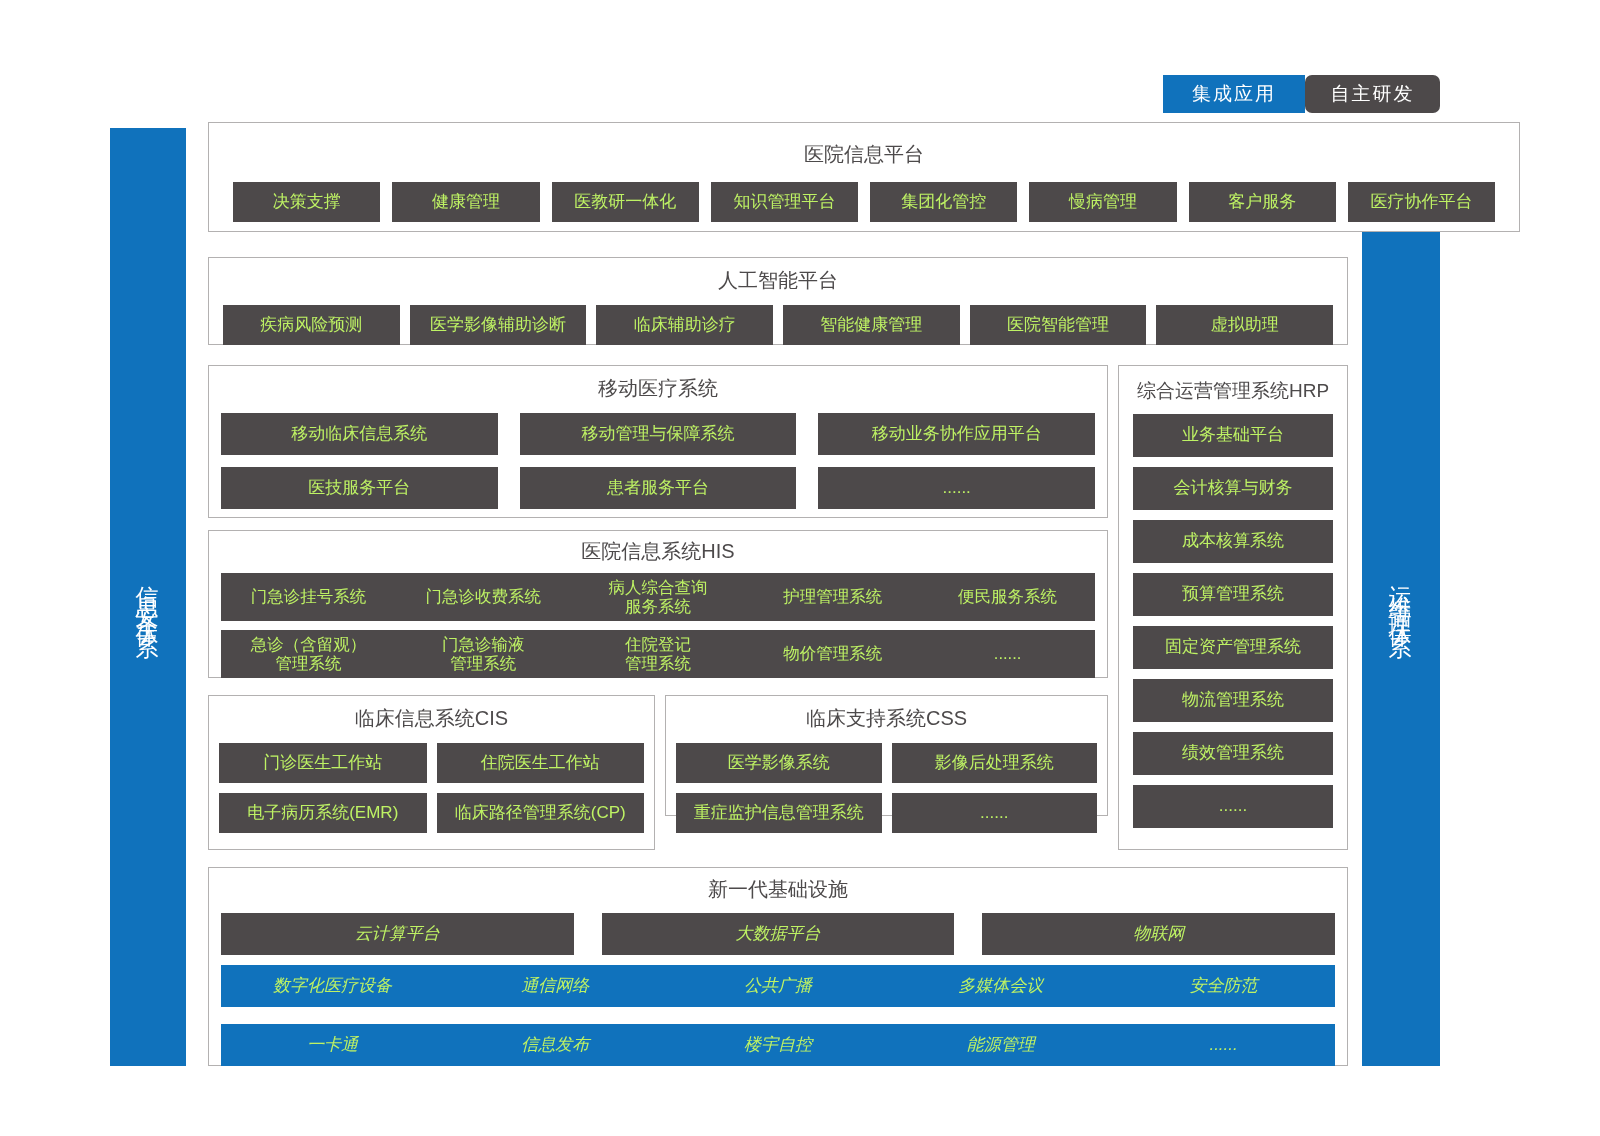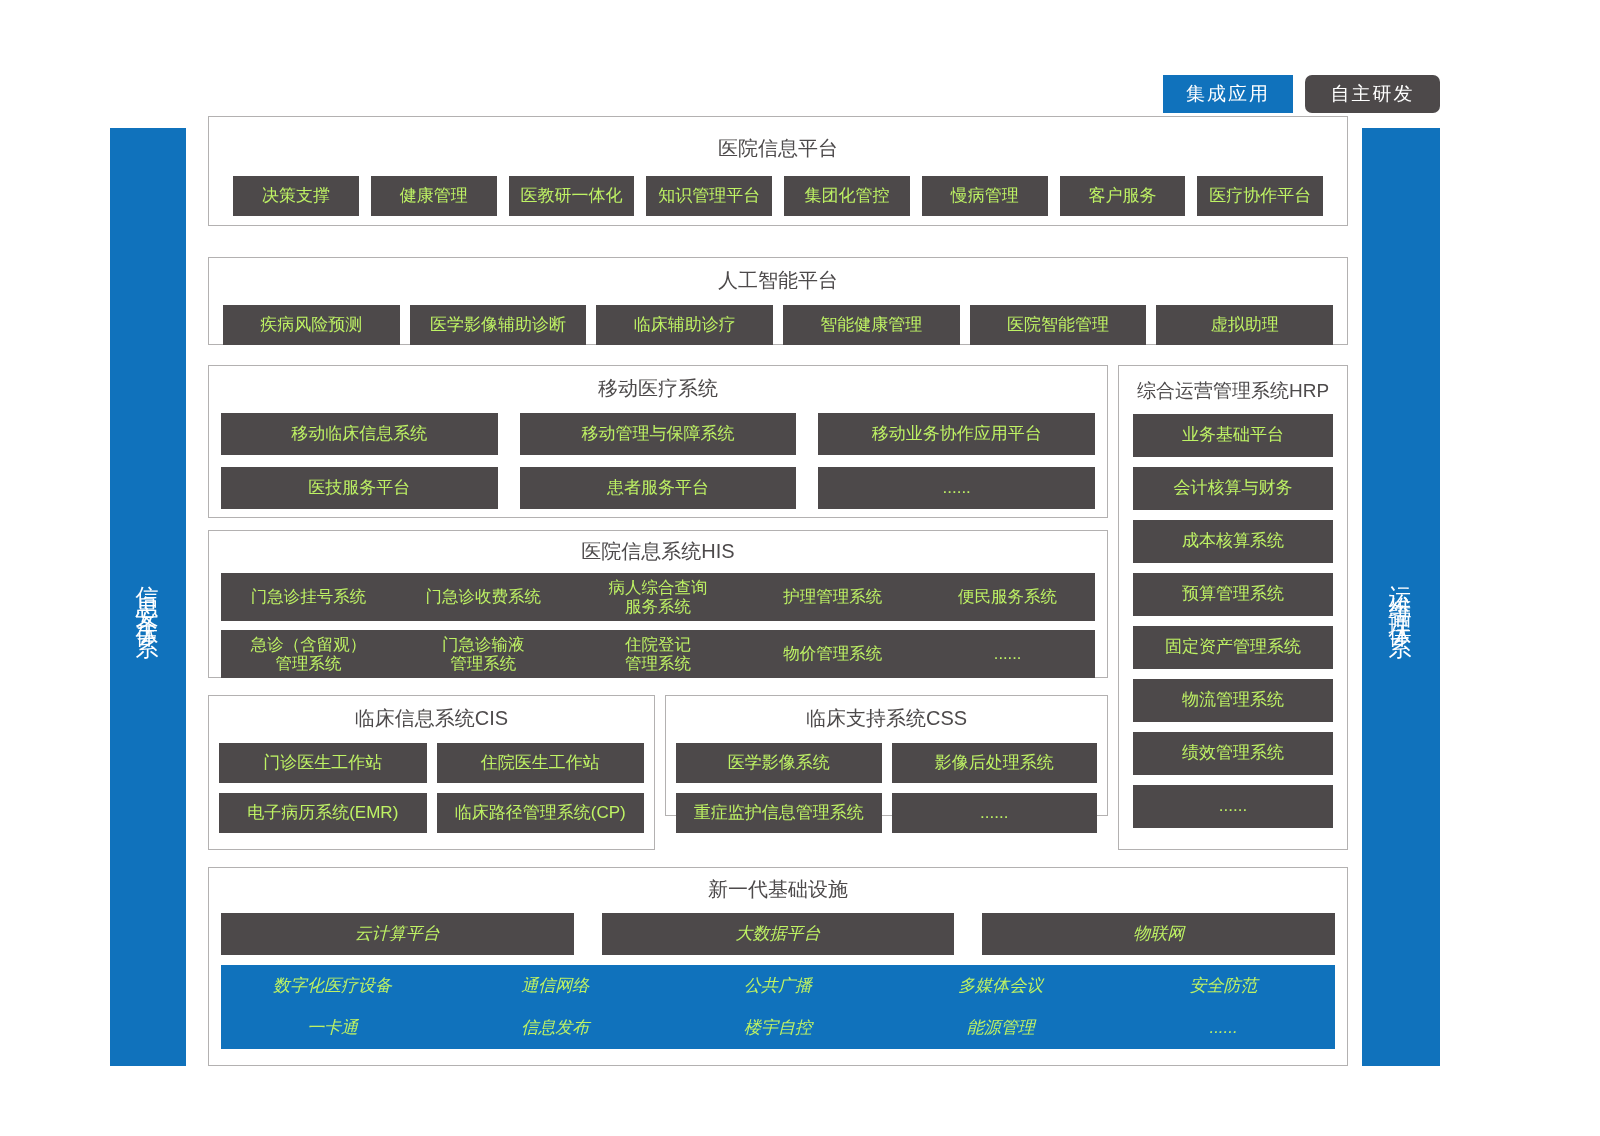--- a/index.html
+++ b/index.html
@@ -36,21 +36,21 @@
   .row{display:flex;flex:0 0 auto;}
   .box{
     background:var(--dark);color:#bef264;
     display:flex;align-items:center;justify-content:center;
     text-align:center;font-size:17px;line-height:1.18;
     white-space:pre-line;flex:1 1 0;
   }
   .box.blue{background:var(--blue);}
 
   
-  .sec-hip  {left:208px;top:116px;width:1140px;height:110px;}
+  .sec-hip  {left:208px;top:122px;width:1312px;height:110px;}
   .sec-hip  .sec-title{padding:18px 0 14px;}
   .sec-hip  .row{gap:12px;padding:0 24px;}
   .sec-hip  .box{height:40px;}
 
   .sec-ai   {left:208px;top:257px;width:1140px;height:88px;}
   .sec-ai   .sec-title{padding:9px 0 11px;}
   .sec-ai   .row{gap:10px;padding:0 14px;}
   .sec-ai   .box{height:40px;}
 
   .sec-mobile{left:208px;top:365px;width:900px;height:153px;}
@@ -70,26 +70,26 @@
 
   .sec-cis  {left:208px;top:695px;width:447px;height:155px;}
   .sec-css  {left:665px;top:695px;width:443px;height:121px;}
   .sec-cis .sec-title,.sec-css .sec-title{padding:9px 0 11px;}
   .sec-cis .row,.sec-css .row{gap:10px;padding:0 10px;margin-bottom:10px;}
   .sec-cis .box,.sec-css .box{height:40px;}
 
   .sec-infra{left:208px;top:867px;width:1140px;height:199px;}
   .sec-infra .sec-title{padding:8px 0 10px;}
   .sec-infra .row.dark-row{gap:28px;padding:0 12px;margin-bottom:10px;}
-  .sec-infra .row.blue-row{padding:0 12px;margin-bottom:0;}
+  .sec-infra .row.blue-row{padding:0 12px;margin-bottom:17px;}
   .sec-infra .box{height:42px;font-style:italic;}
 
   #left-bar{left:110px;width:76px;}
   #right-bar{left:1362px;width:78px;}
-  #legend-integrated{left:1163px;top:75px;width:130px;}
+  #legend-integrated{left:1163px;top:75px;width:142px;}
   #legend-self{left:1305px;top:75px;width:135px;border-radius:7px;}
 </style>
 </head>
 <body>
 
 <div class="chip blue" id="legend-integrated">集成应用</div>
 <div class="chip dark" id="legend-self">自主研发</div>
 
 <div class="vbar" id="left-bar">
   <span>信息安全体系</span>

